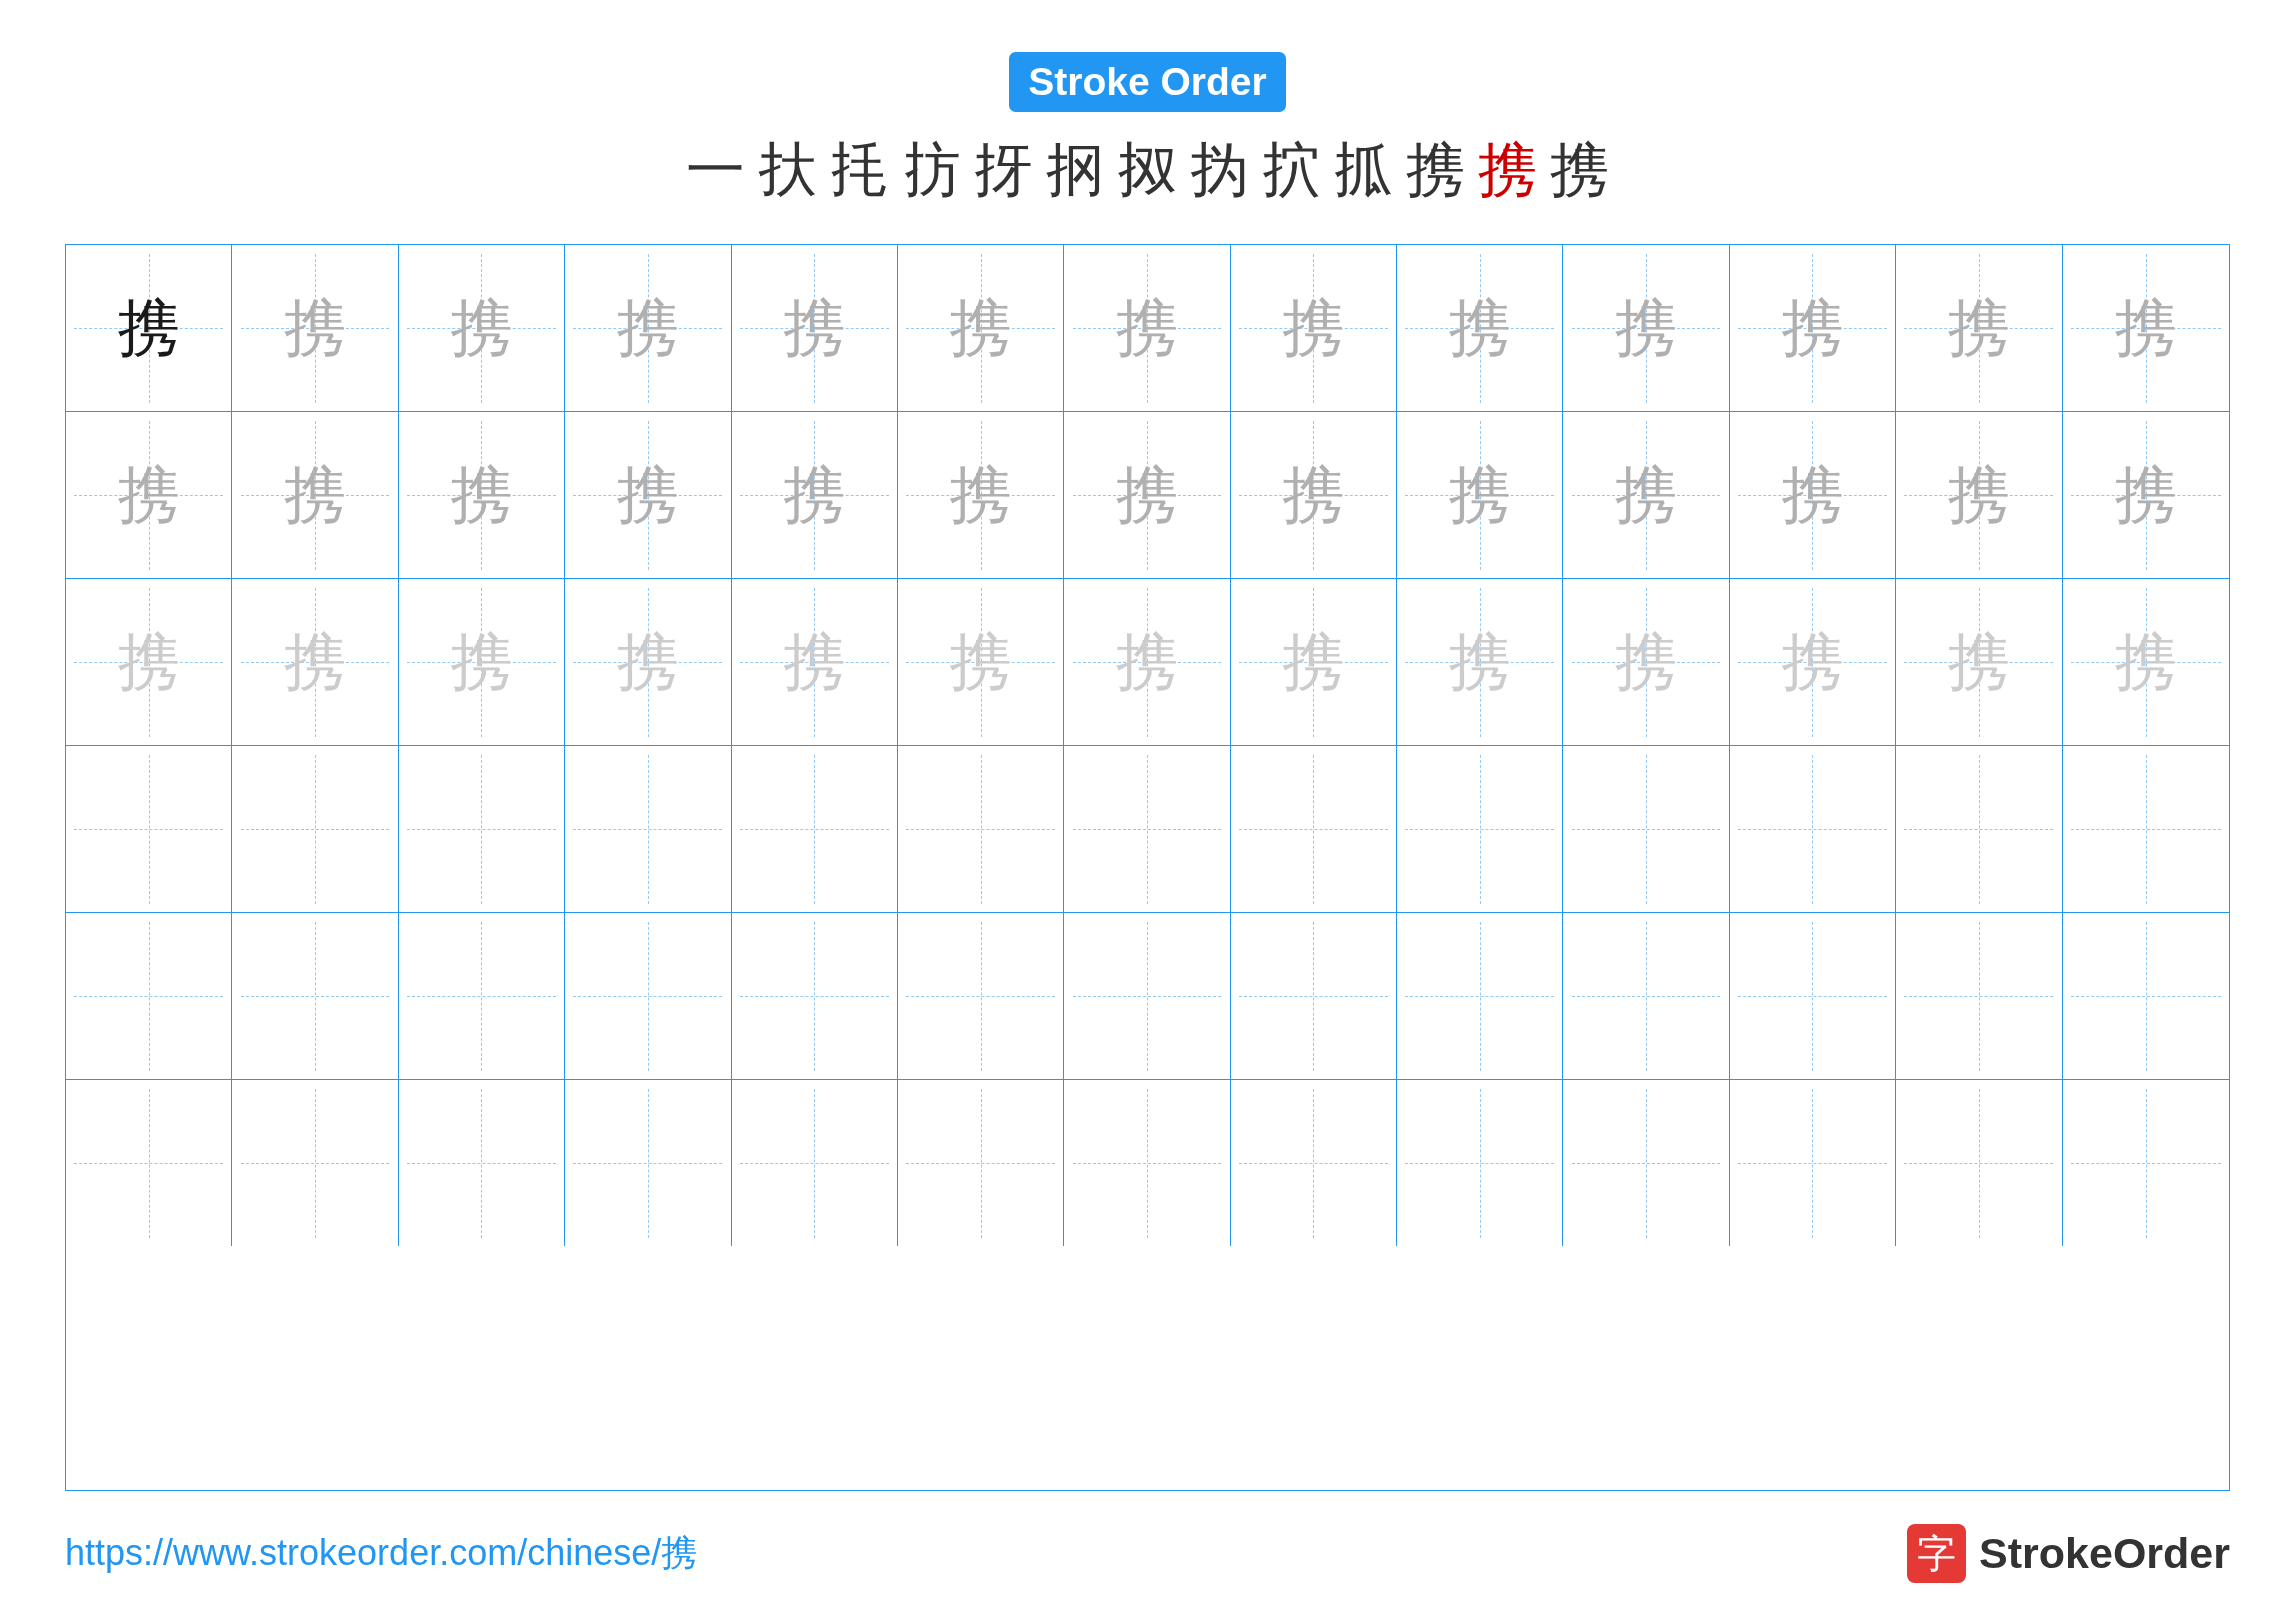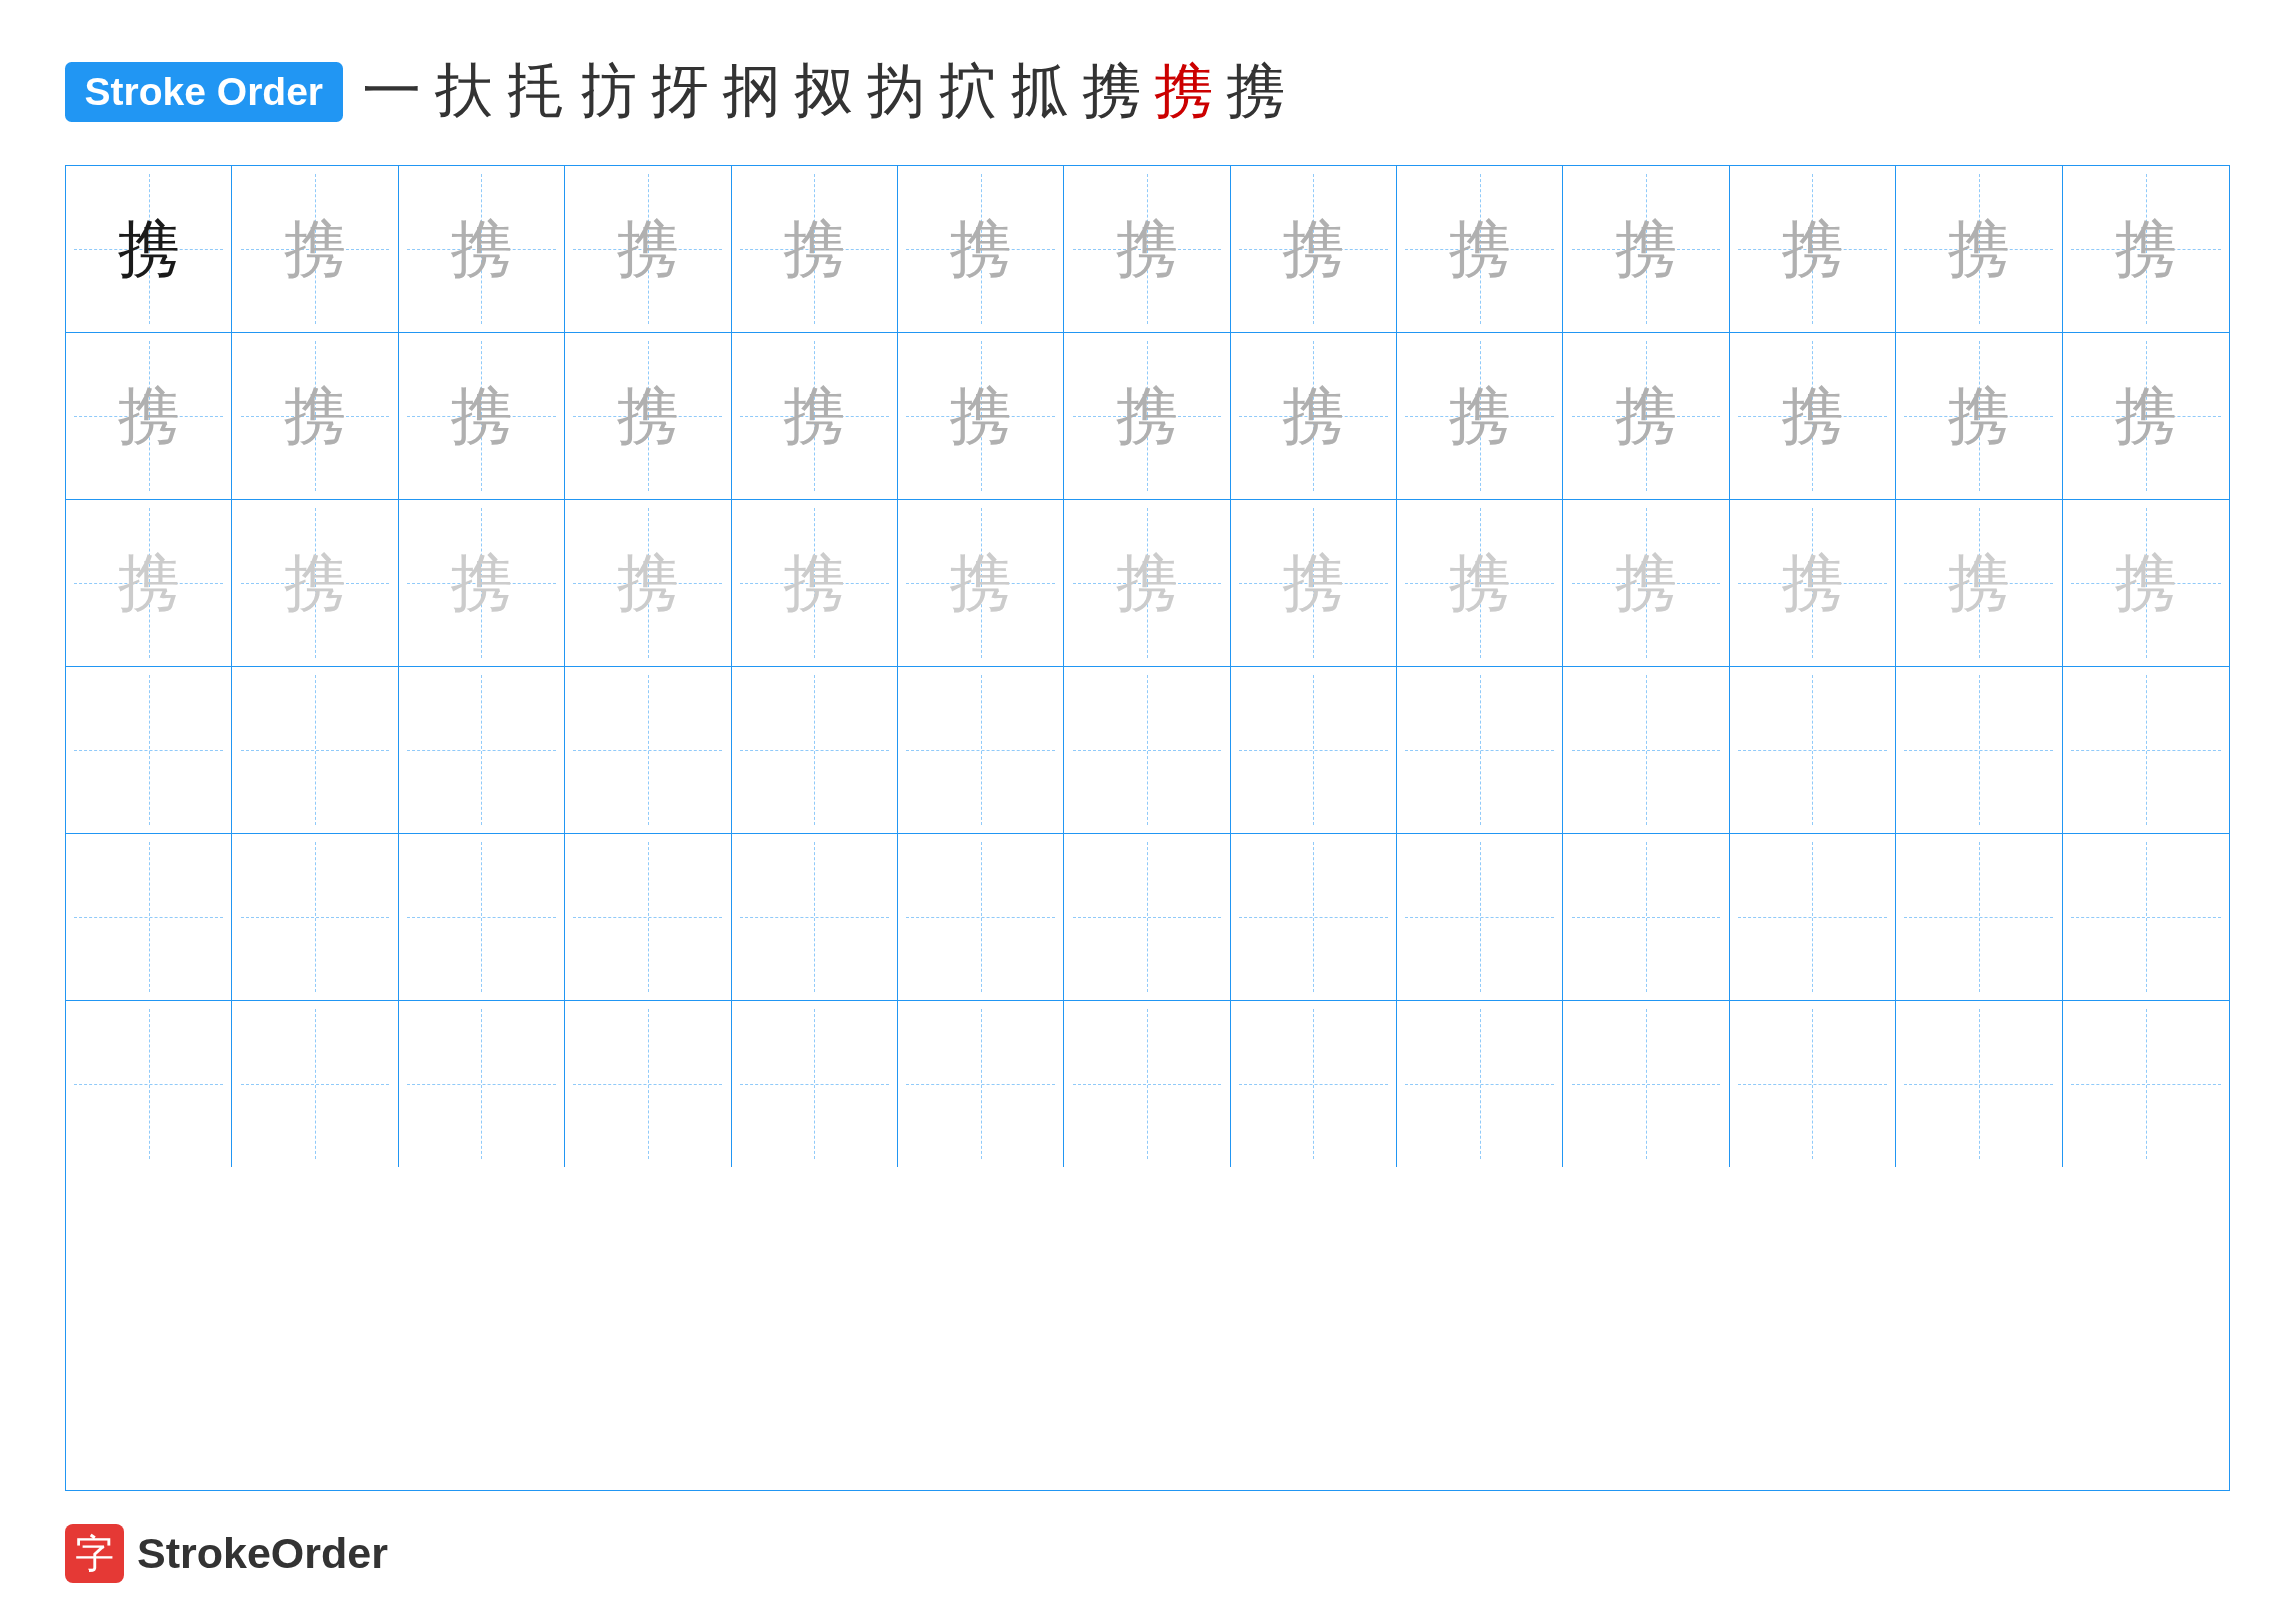--- a/index.html
+++ b/index.html
@@ -30,20 +30,21 @@
       margin-bottom: 39px;
       margin-top: 13px;
     }
 
     .stroke-order-row {
       display: flex;
       align-items: center;
       width: 100%;
       margin-bottom: 33px;
       gap: 19.6px;
+      flex-direction: column;
     }
 
     .stroke-order-badge {
       background: #2196F3;
       color: white;
       font-size: 39px;
       font-family: Arial, sans-serif;
       font-weight: bold;
       padding: 7.9px 19.6px;
       border-radius: 6.5px;
@@ -728,20 +729,21 @@
           <div class="cell-inner">
             <div class="cell-h-dash"></div>
             <div class="cell-v-dash"></div>
           </div>
         </div>
     </div>
 
   </div>
 
   <div class="footer">
+    <span class="footer-url">https://www.strokeorder.com/chinese/携</span>
     <div class="footer-logo">
       <div class="logo-icon">
         <span>字</span>
       </div>
       <span class="logo-text">StrokeOrder</span>
     </div>
   </div>
 
 </div>
 

